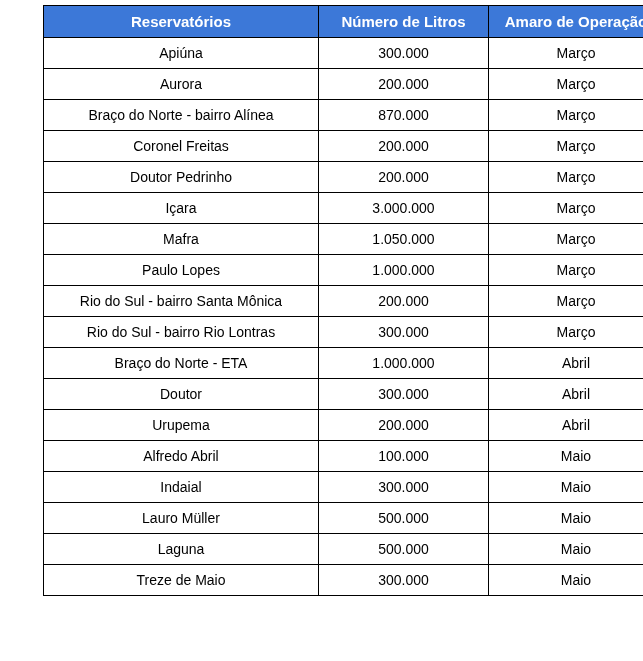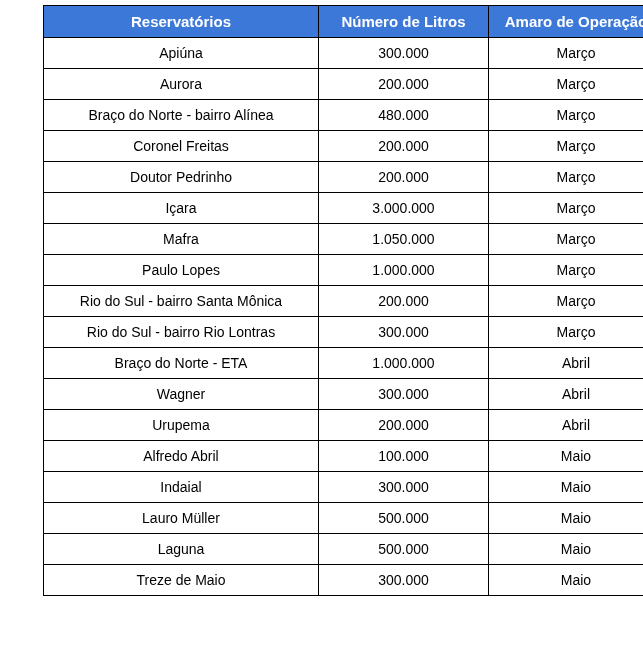--- a/index.html
+++ b/index.html
@@ -72,21 +72,21 @@
           <td>300.000</td>
           <td>Março</td>
         </tr>
         <tr>
           <td>Aurora</td>
           <td>200.000</td>
           <td>Março</td>
         </tr>
         <tr>
           <td>Braço do Norte - bairro Alínea</td>
-          <td>480.000</td>
+          <td>870.000</td>
           <td>Março</td>
         </tr>
         <tr>
           <td>Coronel Freitas</td>
           <td>200.000</td>
           <td>Março</td>
         </tr>
         <tr>
           <td>Doutor Pedrinho</td>
           <td>200.000</td>
@@ -116,21 +116,21 @@
           <td>Rio do Sul - bairro Rio Lontras</td>
           <td>300.000</td>
           <td>Março</td>
         </tr>
         <tr>
           <td>Braço do Norte - ETA</td>
           <td>1.000.000</td>
           <td>Abril</td>
         </tr>
         <tr>
-          <td>Wagner</td>
+          <td>Doutor</td>
           <td>300.000</td>
           <td>Abril</td>
         </tr>
         <tr>
           <td>Urupema</td>
           <td>200.000</td>
           <td>Abril</td>
         </tr>
         <tr>
           <td>Alfredo Abril</td>

